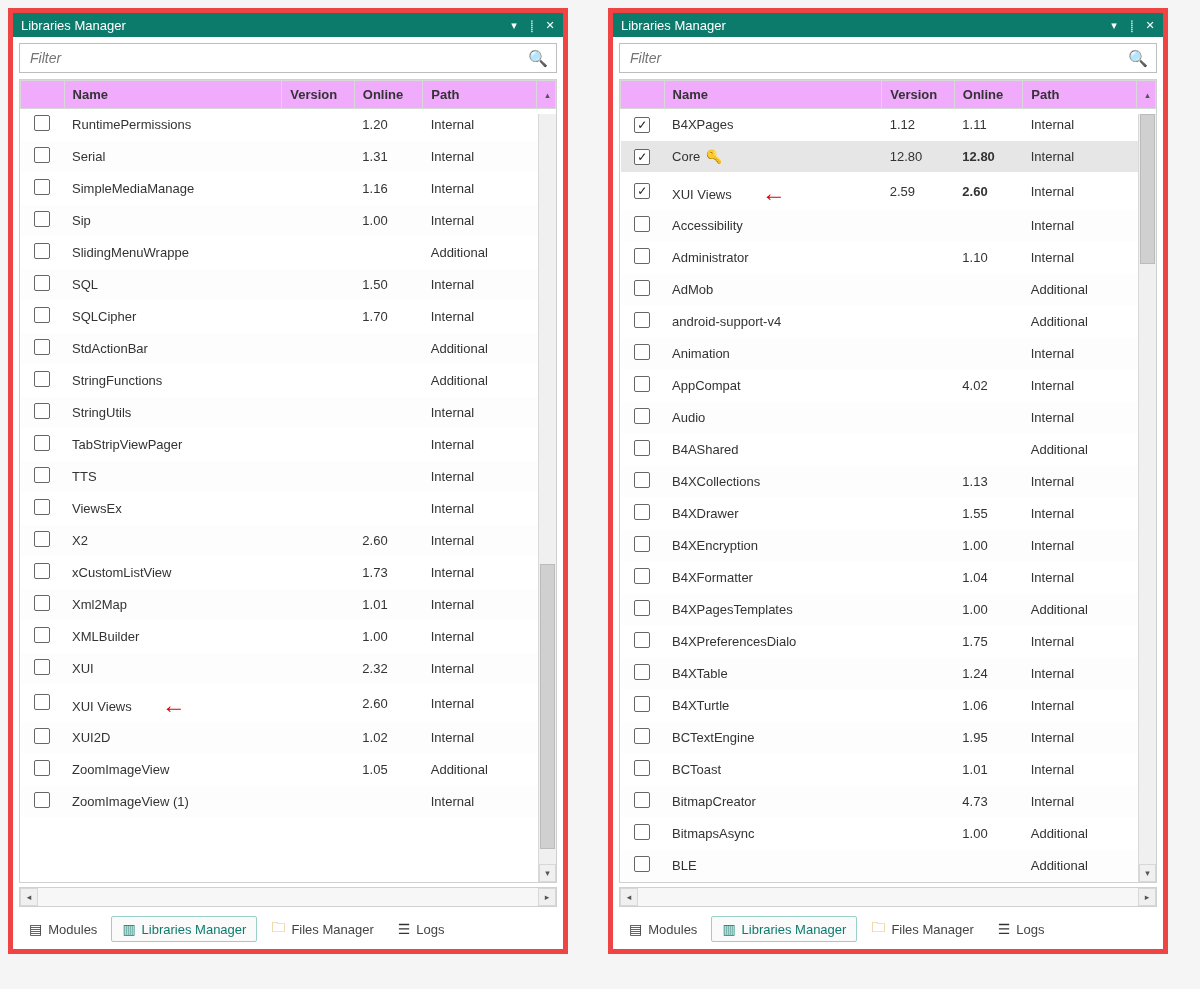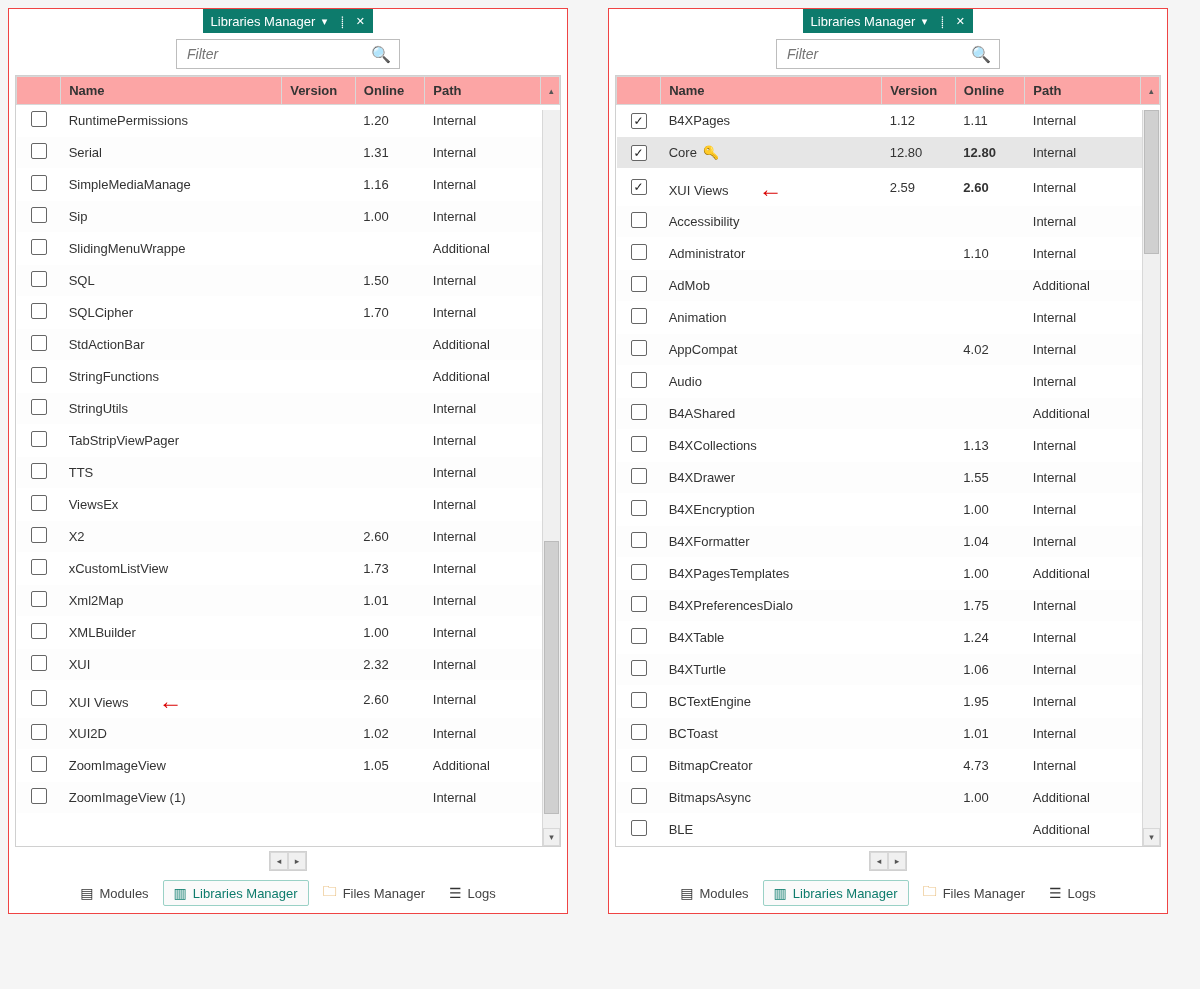--- a/index.html
+++ b/index.html
@@ -8,24 +8,23 @@
     padding: 8px;
     background: #f5f5f5;
     font-family: "Segoe UI", Tahoma, sans-serif;
     font-size: 13px;
     display: flex;
     gap: 40px;
   }
   .panel {
     width: 560px;
     background: #fff;
-    border: 1px solid #ef4444;
+    border: 5px solid #ef4444;
     display: flex;
     flex-direction: column;
-    align-items: center;
   }
   .titlebar {
     background: #0d7b6c;
     color: #fff;
     display: flex;
     align-items: center;
     height: 24px;
     padding: 0 4px 0 8px;
     font-size: 13px;
   }
@@ -64,21 +63,21 @@
     border: 1px solid #d0d0d0;
     position: relative;
     overflow: hidden;
   }
   .grid {
     width: 100%;
     border-collapse: collapse;
     table-layout: fixed;
   }
   .grid th {
-    background: #fca5a5;
+    background: #f0abfc;
     border: 1px solid #d8d8d8;
     font-weight: 600;
     font-size: 13px;
     text-align: left;
     padding: 6px 8px;
     color: #333;
   }
   .grid td {
     border-bottom: 1px solid transparent;
     padding: 4px 8px;
@@ -441,20 +440,27 @@
           </tr>
           <tr>
             <td class="col-cb"><span class="cb"></span></td>
             <td class="col-name">AdMob</td>
             <td class="col-ver"></td>
             <td class="col-online"></td>
             <td class="col-path" colspan="2">Additional</td>
           </tr>
           <tr>
             <td class="col-cb"><span class="cb"></span></td>
+            <td class="col-name">android-support-v4</td>
+            <td class="col-ver"></td>
+            <td class="col-online"></td>
+            <td class="col-path" colspan="2">Additional</td>
+          </tr>
+          <tr>
+            <td class="col-cb"><span class="cb"></span></td>
             <td class="col-name">Animation</td>
             <td class="col-ver"></td>
             <td class="col-online"></td>
             <td class="col-path" colspan="2">Internal</td>
           </tr>
           <tr>
             <td class="col-cb"><span class="cb"></span></td>
             <td class="col-name">AppCompat</td>
             <td class="col-ver"></td>
             <td class="col-online linkv">4.02</td>

